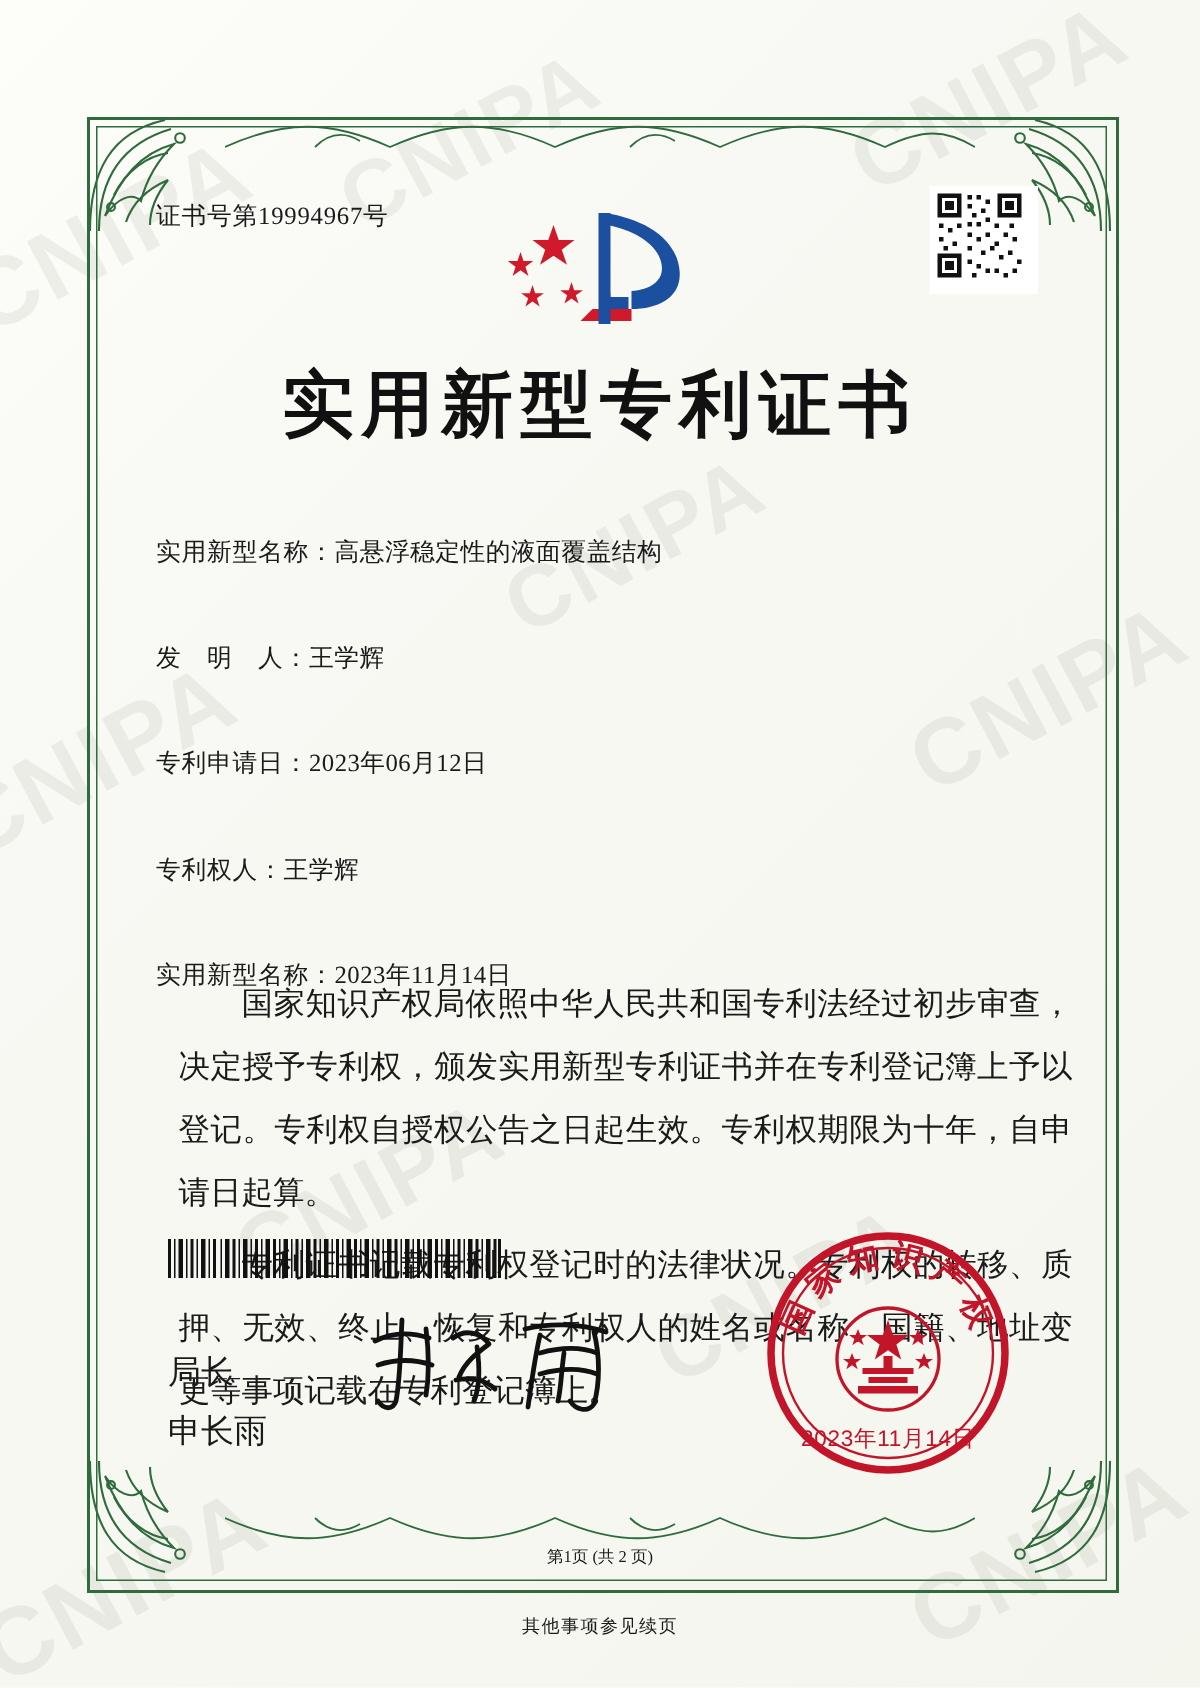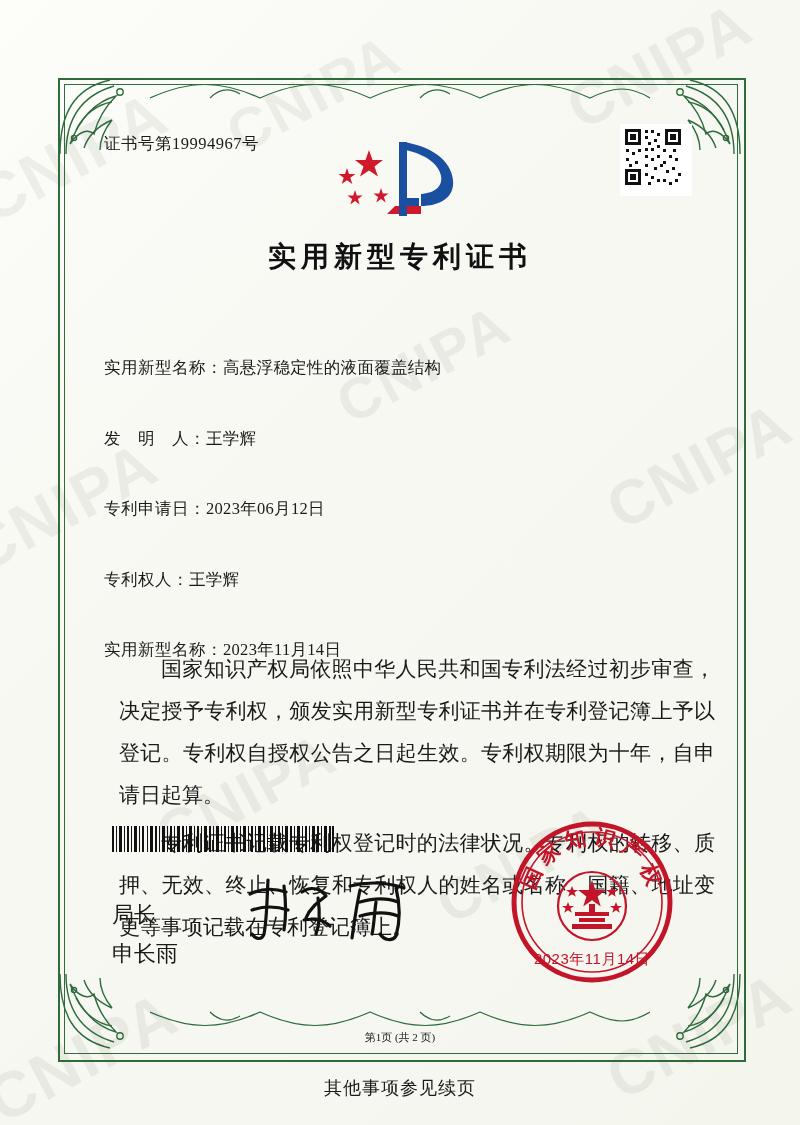--- a/index.html
+++ b/index.html
@@ -115,21 +115,21 @@
     width: 150px;
     height: 86px;
   }
 
   .main-title {
     position: absolute;
     left: 0;
     right: 0;
     top: 238px;
     text-align: center;
-    font-size: 28px;
+    font-size: 48px;
     font-weight: bold;
     letter-spacing: 5px;
     color: #111;
   }
 
   .fields {
     position: absolute;
     left: 104px;
     top: 310px;
     width: 600px;
@@ -222,21 +222,21 @@
     left: 0; right: 0;
     top: 1030px;
     text-align: center;
     font-size: 11px;
   }
   .footnote {
     position: absolute;
     left: 0; right: 0;
     top: 1076px;
     text-align: center;
-    font-size: 18px;
+    font-size: 12px;
     letter-spacing: 1px;
   }
 </style>
 </head>
 <body>
 
 <div class="page">
 
   <div class="watermarks">
     <div class="wm" style="left:-30px; top:120px; font-size:64px;">CNIPA</div>

